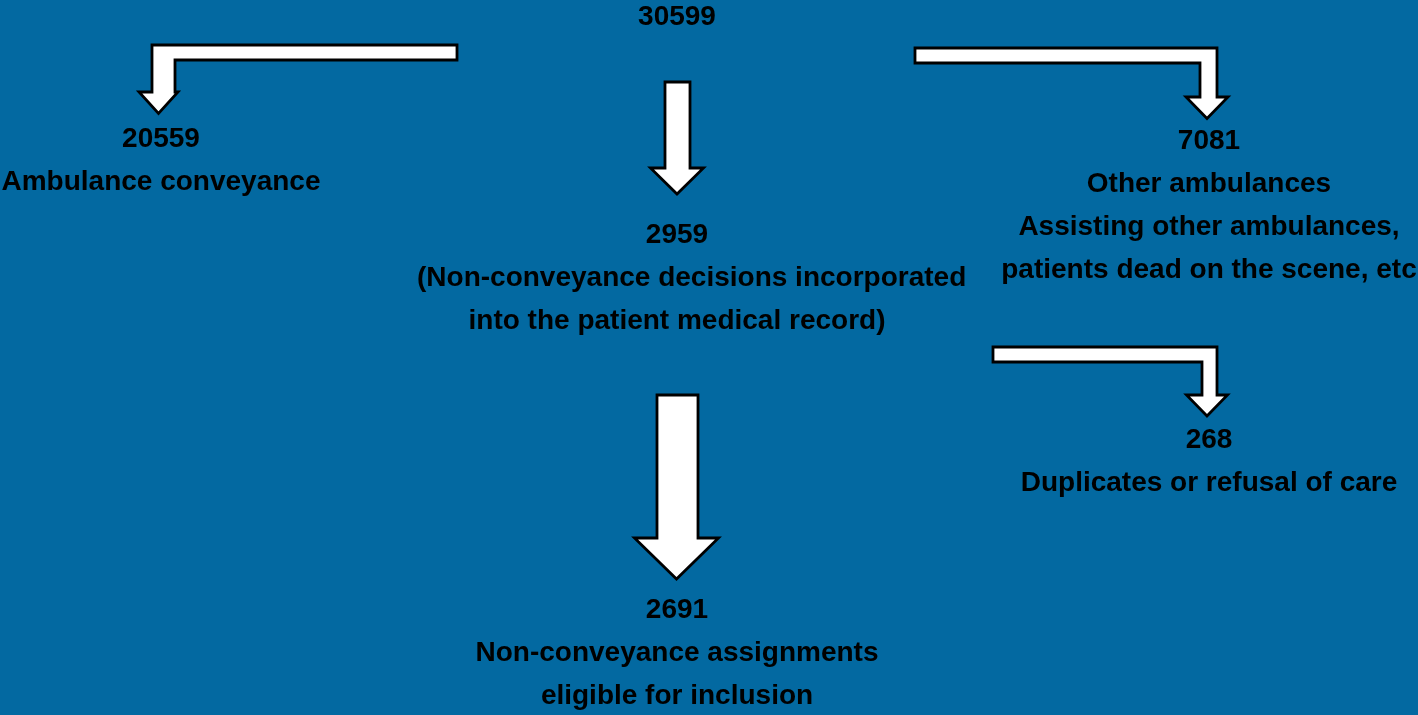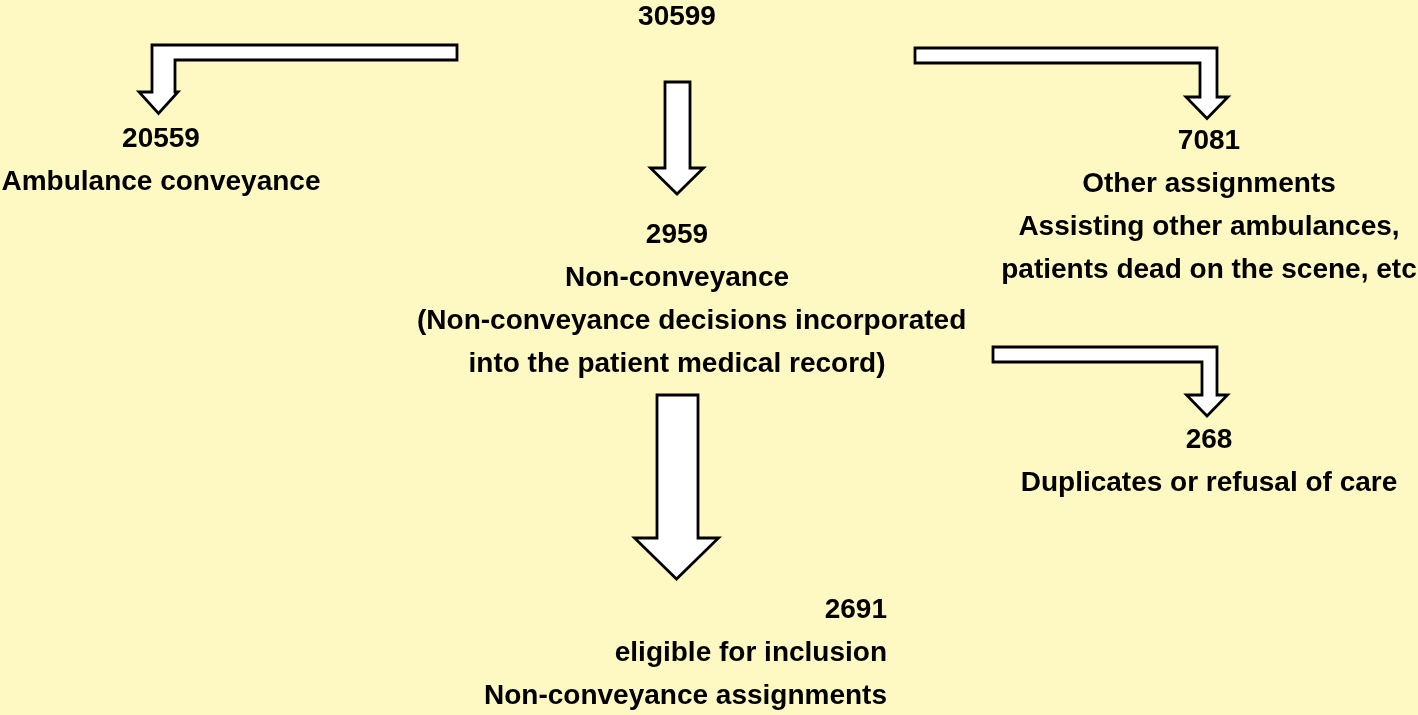--- a/index.html
+++ b/index.html
@@ -4,21 +4,21 @@
 <style>
   html, body {
     margin: 0;
     padding: 0;
     background: #ffffff;
   }
   .stage {
     position: relative;
     width: 1418px;
     height: 715px;
-    background: #fef9c3;
+    background: #0369a1;
     font-family: "Liberation Sans", sans-serif;
     color: #000000;
     overflow: hidden;
   }
   .arrow-layer {
     position: absolute;
     left: 0;
     top: 0;
     width: 1418px;
     height: 715px;
@@ -63,36 +63,35 @@
     <div>30599</div>
   </div>
 
   <div class="node" style="left:0px; top:116px; width:322px;">
     <div>20559</div>
     <div>Ambulance conveyance</div>
   </div>
 
   <div class="node" style="left:417px; top:204px; width:520px;margin-top:8px;">
     <div>2959</div>
-    <div>Non-conveyance</div>
     <div class="note">(Non-conveyance decisions incorporated</div>
     <div class="note">into the patient medical record)</div>
   </div>
 
   <div class="node" style="left:999px; top:118px; width:420px;">
     <div>7081</div>
-    <div>Other assignments</div>
+    <div>Other ambulances</div>
     <div class="note">Assisting other ambulances,</div>
     <div class="note">patients dead on the scene, etc</div>
   </div>
 
   <div class="node" style="left:1004px; top:417px; width:410px;">
     <div>268</div>
     <div>Duplicates or refusal of care</div>
   </div>
 
-  <div class="node" style="left:467px; top:587px; width:420px;text-align:right;">
+  <div class="node" style="left:467px; top:587px; width:420px;">
     <div>2691</div>
+    <div>Non-conveyance assignments</div>
     <div>eligible for inclusion</div>
-    <div>Non-conveyance assignments</div>
   </div>
 
 </div>
 
 </body></html>

